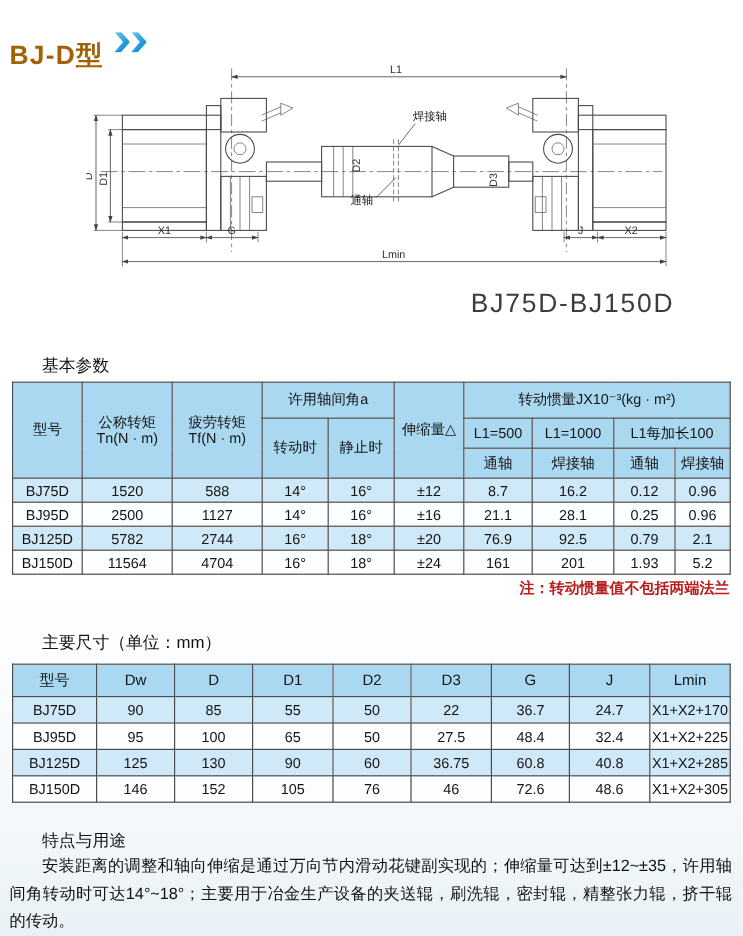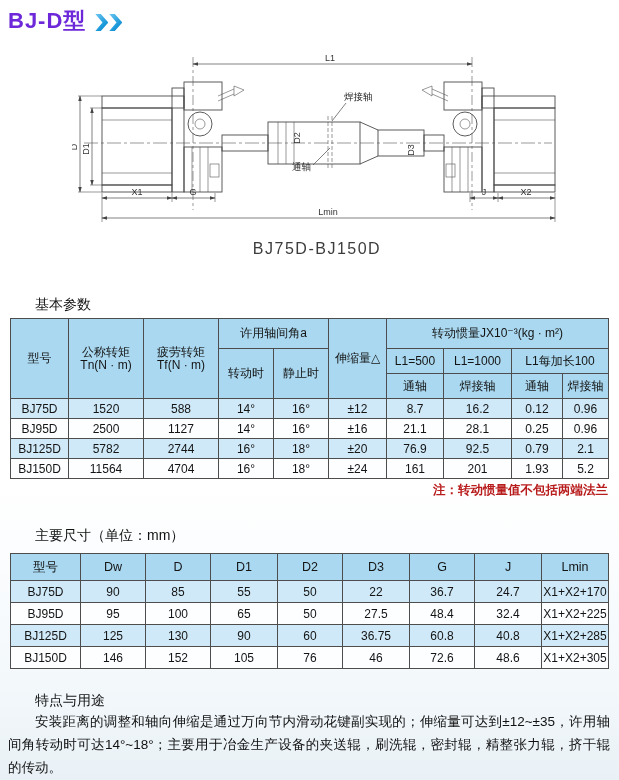--- a/index.html
+++ b/index.html
@@ -6,30 +6,30 @@
   body{
     width:619px;height:780px;
     font-family:"Liberation Sans","DejaVu Sans",sans-serif;
     background:linear-gradient(180deg,#ffffff 0%,#ffffff 62%,#f3f8fb 88%,#e9f1f6 100%);
     position:relative;color:#1a1a1a;overflow:hidden;
   }
   .page{position:absolute;inset:0;}
   
   .hdr{position:absolute;top:6px;left:8px;display:flex;align-items:center;}
   .hdr-title{
-    font-size:22px;font-weight:bold;color:#6d28d9;letter-spacing:1px;
+    font-size:22px;font-weight:bold;color:#a16207;letter-spacing:1px;margin-top:25px;
   }
   .chevrons{display:inline-flex;margin-left:8px;margin-top:3px;}
   .chev{display:inline-block;width:13px;height:17px;margin-left:1px;
     background:linear-gradient(135deg,#6cc6f1 0%,#0b8fd4 80%);
     clip-path:polygon(0 0,42% 0,100% 50%,42% 100%,0 100%,55% 50%);}
   
   .drawing{position:absolute;top:52px;left:72px;width:490px;height:185px;}
-  .caption{position:absolute;top:240px;left:72px;width:490px;text-align:center;
-    font-size:16px;color:#3c3c3c;letter-spacing:1.5px;}
+  .caption{position:absolute;top:240px;left:72px;width:490px;text-align:right;
+    font-size:22px;color:#3c3c3c;letter-spacing:1.5px;}
   
   .sec-title{position:absolute;font-size:14px;font-weight:normal;color:#111;}
   
   table{border-collapse:collapse;table-layout:fixed;position:absolute;left:10px;
     font-size:12px;color:#141414;}
   th,td{border:1px solid #4d4d4d;text-align:center;vertical-align:middle;
     padding:0 1px;overflow:hidden;font-weight:normal;}
   thead th{background:#a9d8f0;text-align:center;}
   tbody tr:nth-child(odd) td{background:#cfe9f8;}
   tbody tr:nth-child(even) td{background:#fdfeff;}

